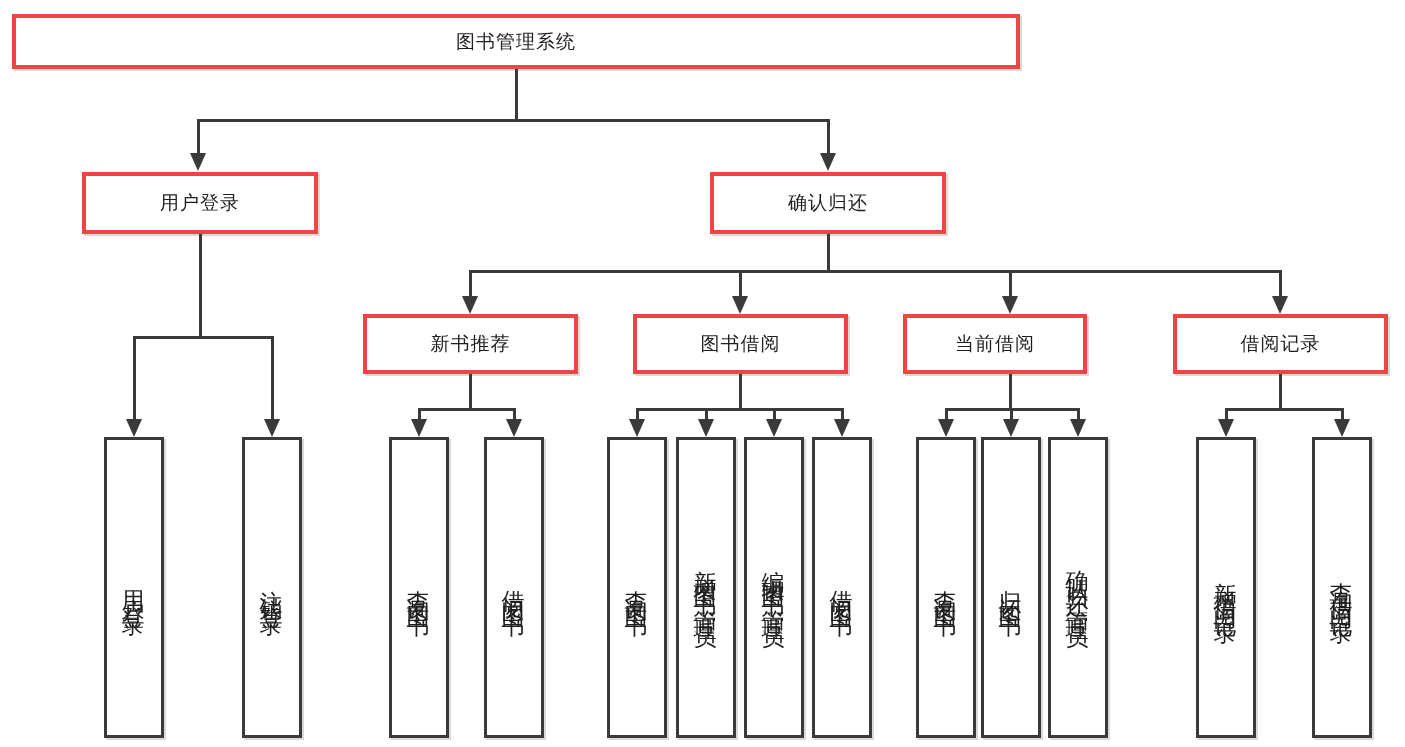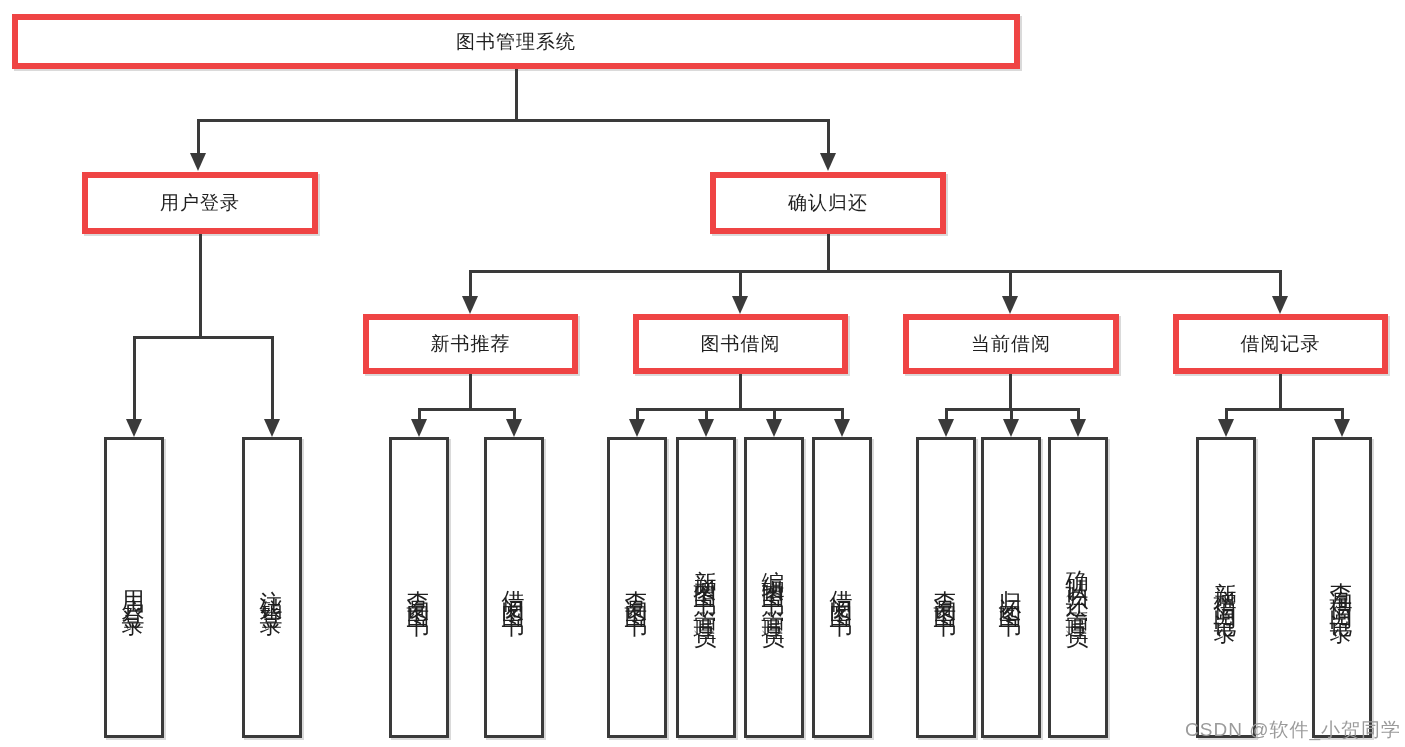--- a/index.html
+++ b/index.html
@@ -9,21 +9,21 @@
     height: 747px;
     background: #ffffff;
     overflow: hidden;
     font-family: "Liberation Sans", sans-serif;
   }
   
   .hbox {
     position: absolute;
     box-sizing: border-box;
     background: #ffffff;
-    border: 6px solid #ef4444;
+    border: 4px solid #ef4444;
     box-shadow: 2px 2px 0 rgba(150,150,150,0.35);
     display: flex;
     align-items: center;
     justify-content: center;
     font-size: 19px;
     color: #1f1f1f;
     letter-spacing: 1px;
   }
   .leaf {
     position: absolute;
@@ -82,21 +82,21 @@
   <div class="hbox" style="left:710px; top:172px; width:236px; height:62px;">
     <span>确认归还</span>
   </div>
 
   <div class="hbox" style="left:633px; top:314px; width:215px; height:60px;">
     <span>图书借阅</span>
   </div>
   <div class="hbox" style="left:363px; top:314px; width:215px; height:60px;">
     <span>新书推荐</span>
   </div>
-  <div class="hbox" style="left:903px; top:314px; width:216px; height:60px;text-align:right;">
+  <div class="hbox" style="left:903px; top:314px; width:184px; height:60px;text-align:right;">
     <span>当前借阅</span>
   </div>
   <div class="hbox" style="left:1173px; top:314px; width:215px; height:60px;">
     <span>借阅记录</span>
   </div>
 
   <div class="leaf" style="left:104px;">
     <span class="vtext">用户登录</span>
   </div>
   <div class="leaf" style="left:242px;">
@@ -192,15 +192,14 @@
   <div class="vline" style="left:1077px; top:408px; height:12px;"></div>
   <div class="arrow" style="left:1070px; top:419px;"></div>
 
   <div class="vline" style="left:1279px; top:374px; height:34px;"></div>
   <div class="hline" style="left:1225px; top:408px; width:118px;"></div>
   <div class="vline" style="left:1225px; top:408px; height:12px;"></div>
   <div class="arrow" style="left:1218px; top:419px;"></div>
   <div class="vline" style="left:1341px; top:408px; height:12px;"></div>
   <div class="arrow" style="left:1334px; top:419px;"></div>
 
-  <div class="watermark">CSDN @软件_小贺同学</div>
 
 </div>
 
 </body></html>

